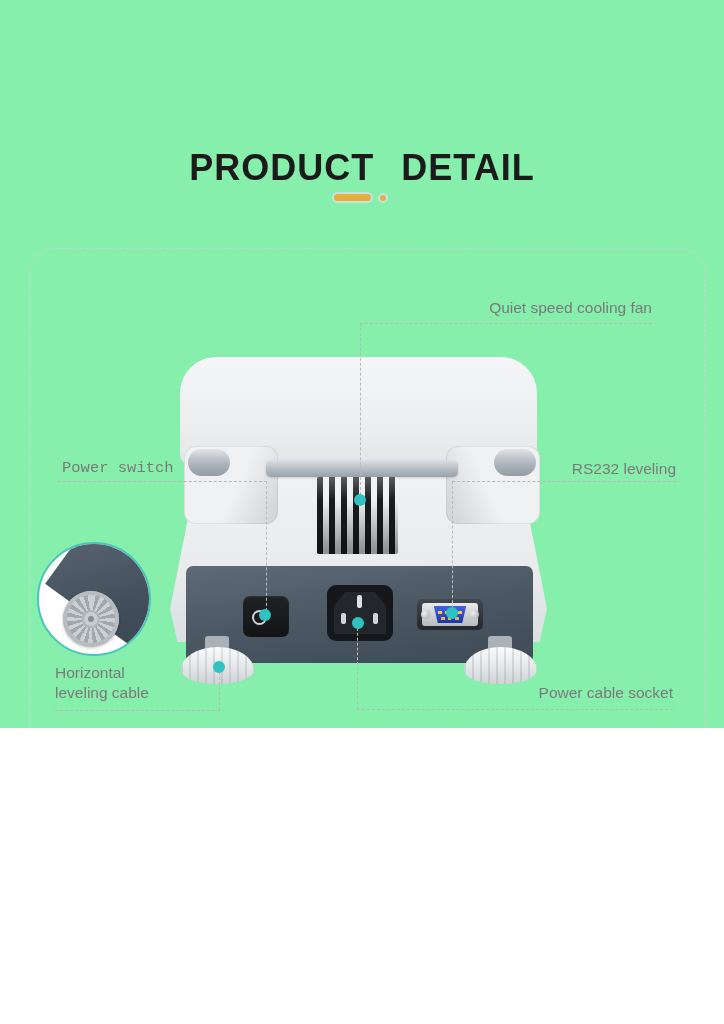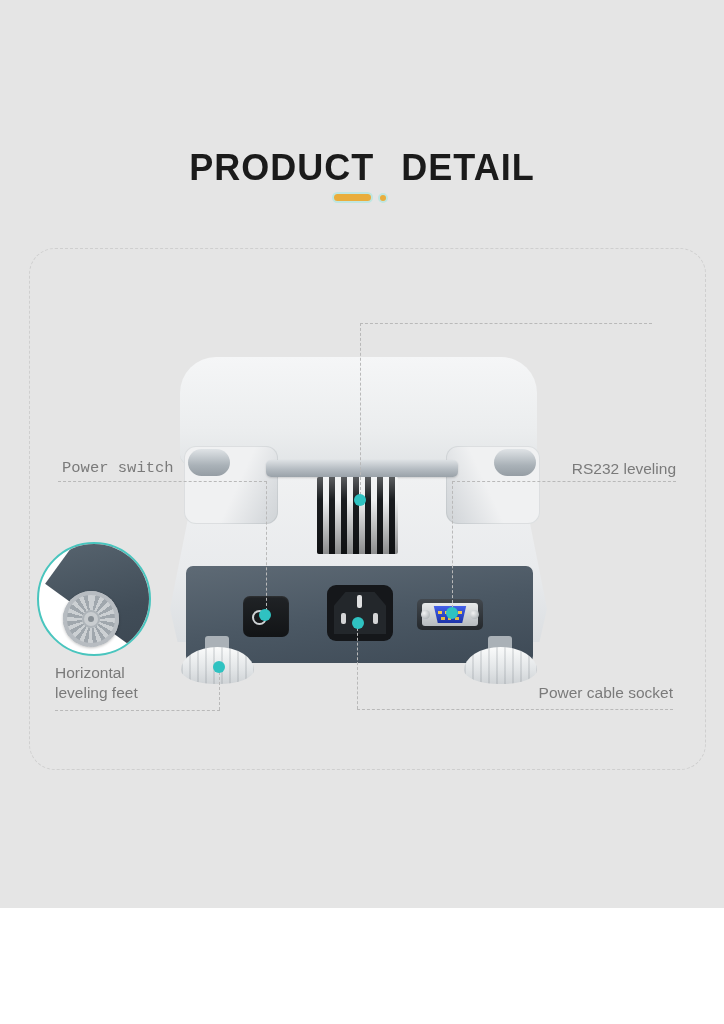--- a/index.html
+++ b/index.html
@@ -1,17 +1,17 @@
 <!DOCTYPE html>
 <html><head>
 <meta charset="utf-8">
 <style>
   html,body{margin:0;padding:0;background:#ffffff;}
   body{font-family:"Liberation Sans","DejaVu Sans",sans-serif;}
-  .stage{position:relative;width:724px;height:908px;background:#e5e5e5;overflow:hidden;}
+  .stage{position:relative;width:724px;height:728px;background:#86efac;overflow:hidden;}
   .abs{position:absolute;}
 
   
   .page-title{left:0;top:147px;width:724px;text-align:center;
     font-size:36px;font-weight:700;letter-spacing:1px;word-spacing:16px;color:#1b1b1b;white-space:pre;}
   .underline-row{left:0;top:192px;width:724px;display:flex;justify-content:center;align-items:center;gap:5px;
     transform:translateX(-2px);}
   .underline-bar{width:37px;height:7px;border-radius:6px;background:#e9ad3c;border:2px solid #bfe6e2;}
   .underline-dot{width:6px;height:6px;border-radius:50%;background:#e9ad3c;border:2px solid #bfe6e2;}
 
@@ -142,35 +142,36 @@
 
   <div class="abs magnifier">
     <div class="mag-corner"></div>
     <div class="knob">
       <div class="knob-hub">
         <div class="knob-dot"></div>
       </div>
     </div>
   </div>
 
+  <div class="abs callout-label tr" style="left:360px;top:298px;width:292px;">Quiet speed cooling fan</div>
   <div class="abs hline" style="left:360px;top:323px;width:292px;"></div>
   <div class="abs vline" style="left:360px;top:323px;height:172px;"></div>
   <div class="abs dot" style="left:354px;top:494px;"></div>
 
   <div class="abs callout-label" style="left:62px;top:459px;font-family:Liberation Mono, monospace;">Power switch</div>
   <div class="abs hline" style="left:58px;top:481px;width:209px;"></div>
   <div class="abs vline" style="left:266px;top:481px;height:130px;"></div>
   <div class="abs dot" style="left:259px;top:609px;"></div>
 
   <div class="abs callout-label tr" style="left:452px;top:459px;width:224px;">RS232 leveling</div>
   <div class="abs hline" style="left:452px;top:481px;width:224px;"></div>
   <div class="abs vline" style="left:452px;top:481px;height:127px;"></div>
   <div class="abs dot" style="left:446px;top:607px;"></div>
 
-  <div class="abs callout-label" style="left:55px;top:663px;width:100px;">Horizontal leveling feet</div>
+  <div class="abs callout-label" style="left:55px;top:663px;width:100px;">Horizontal leveling cable</div>
   <div class="abs vline" style="left:219px;top:672px;height:38px;"></div>
   <div class="abs hline" style="left:55px;top:710px;width:165px;"></div>
   <div class="abs dot" style="left:213px;top:661px;"></div>
 
   <div class="abs callout-label tr" style="left:357px;top:683px;width:316px;">Power cable socket</div>
   <div class="abs vline" style="left:357px;top:628px;height:81px;"></div>
   <div class="abs hline" style="left:357px;top:709px;width:316px;"></div>
   <div class="abs dot" style="left:352px;top:617px;"></div>
 
 </div>

